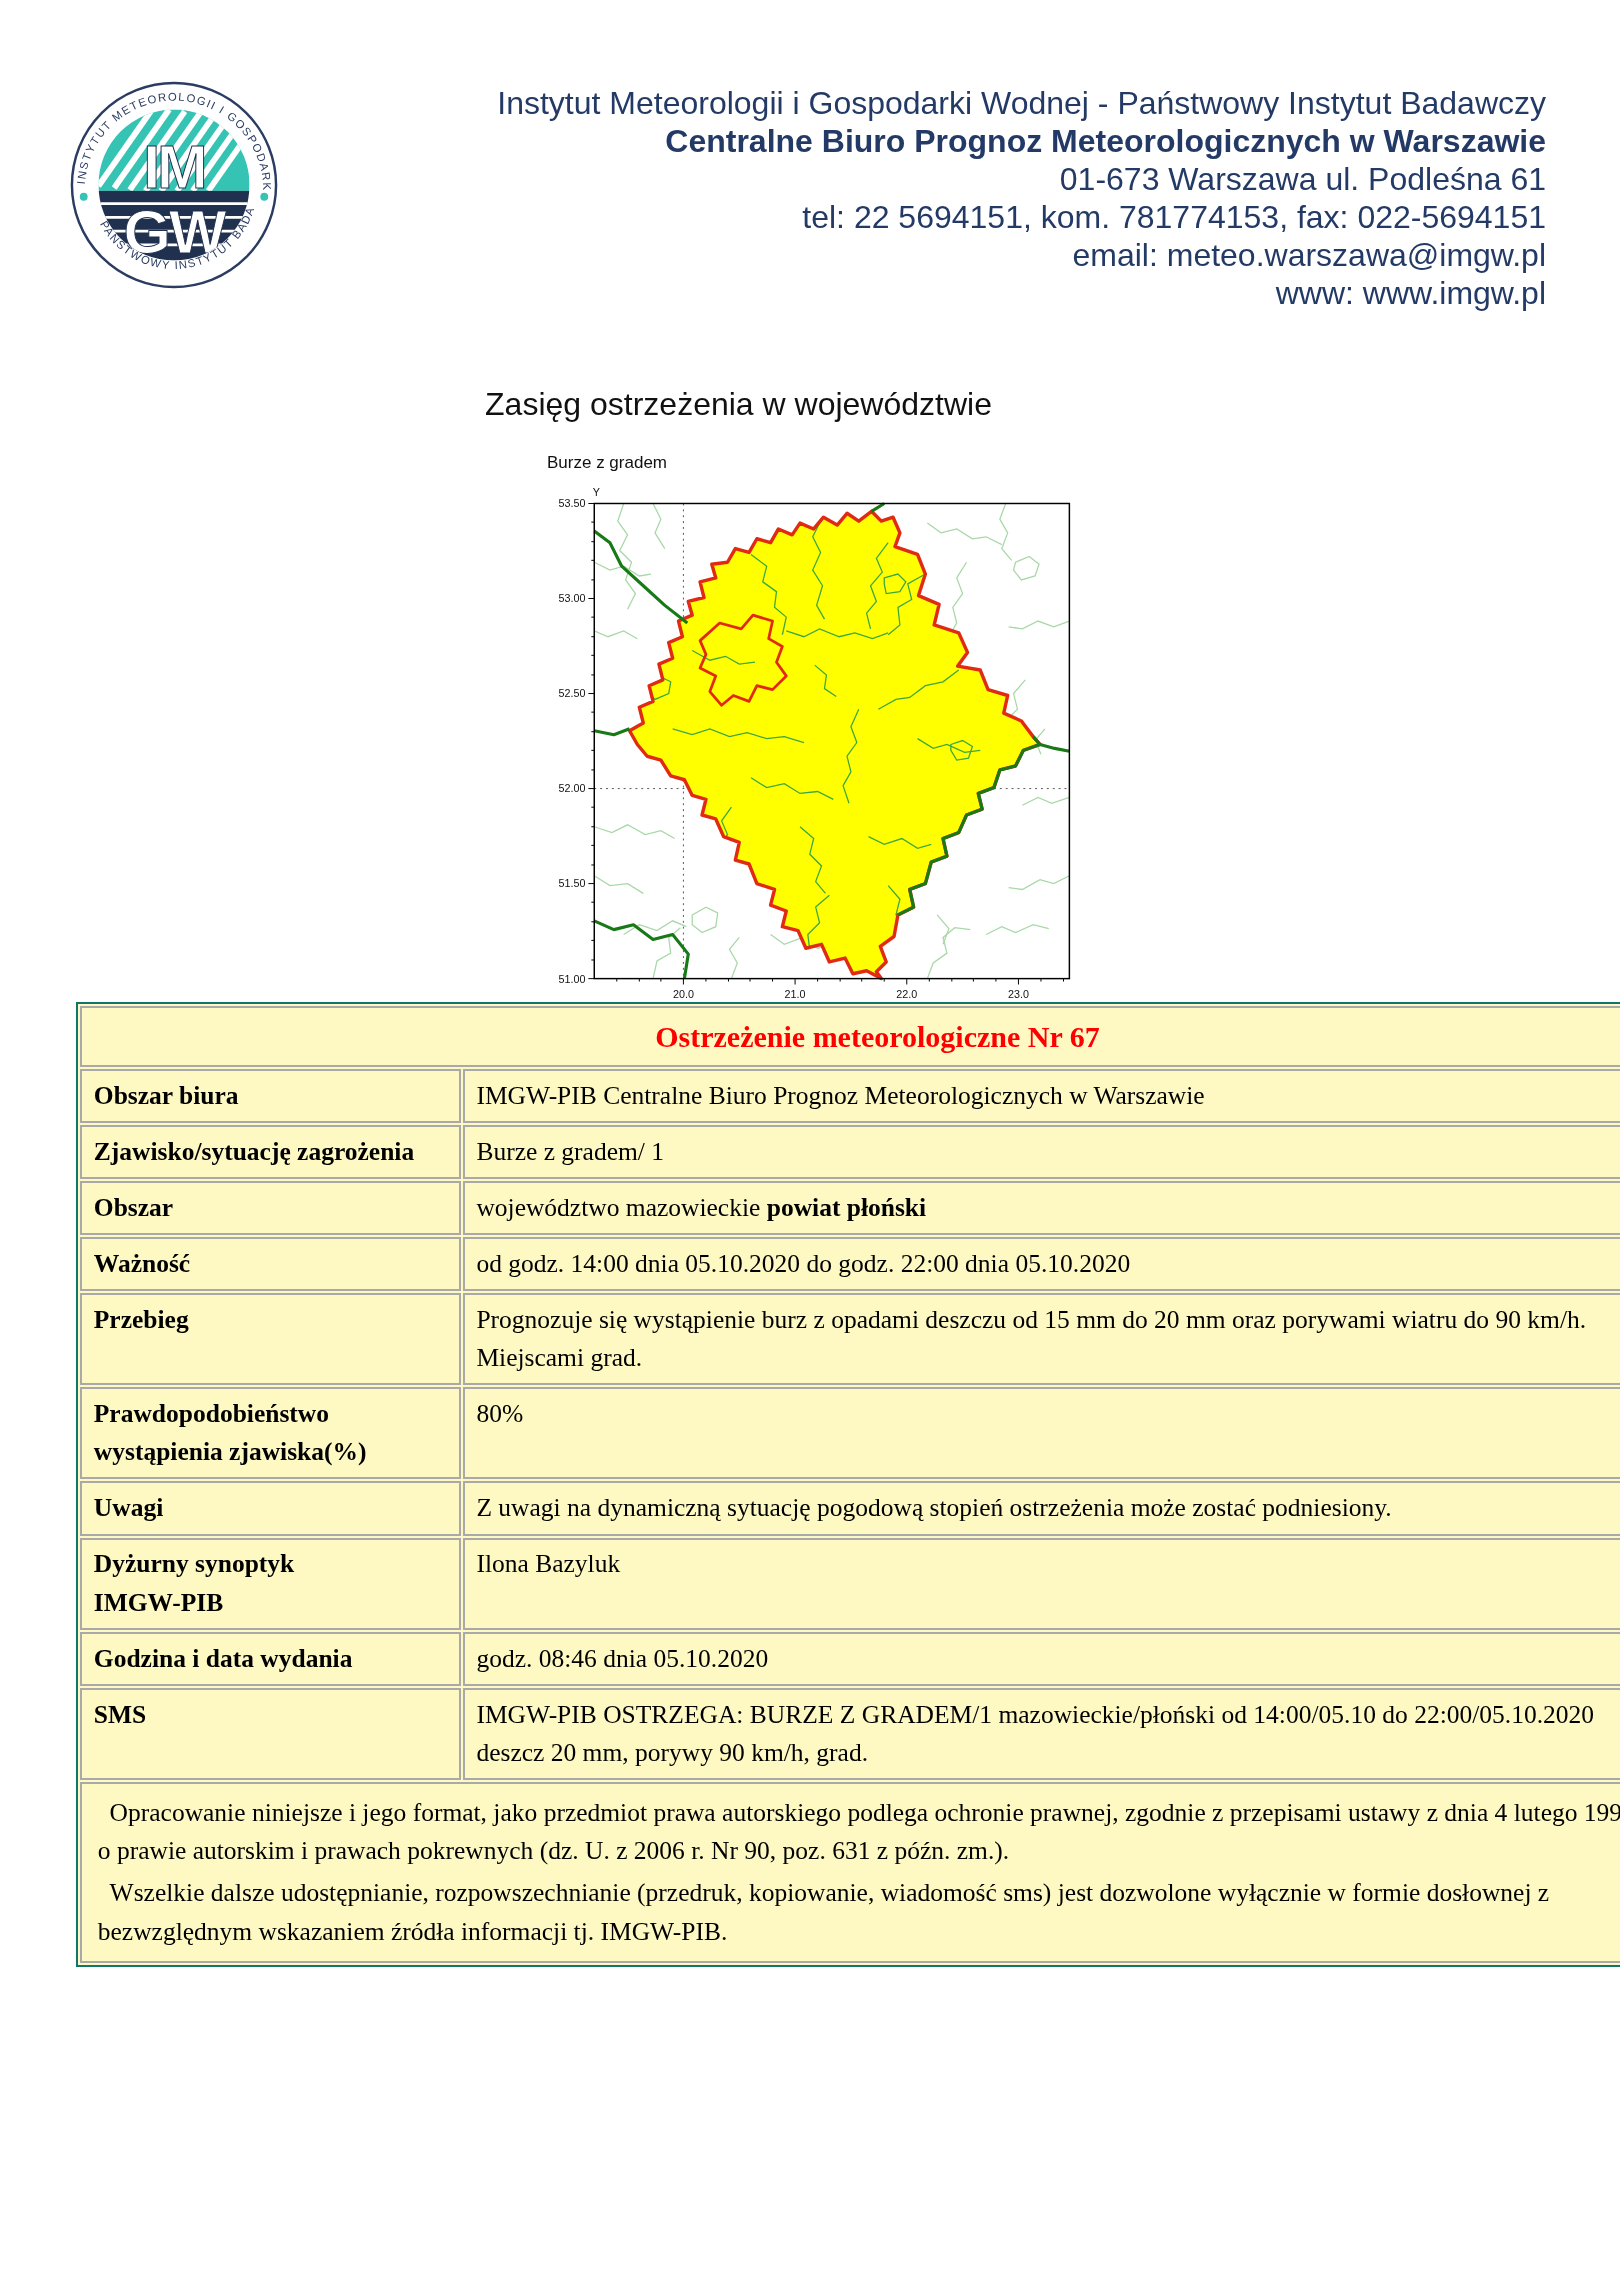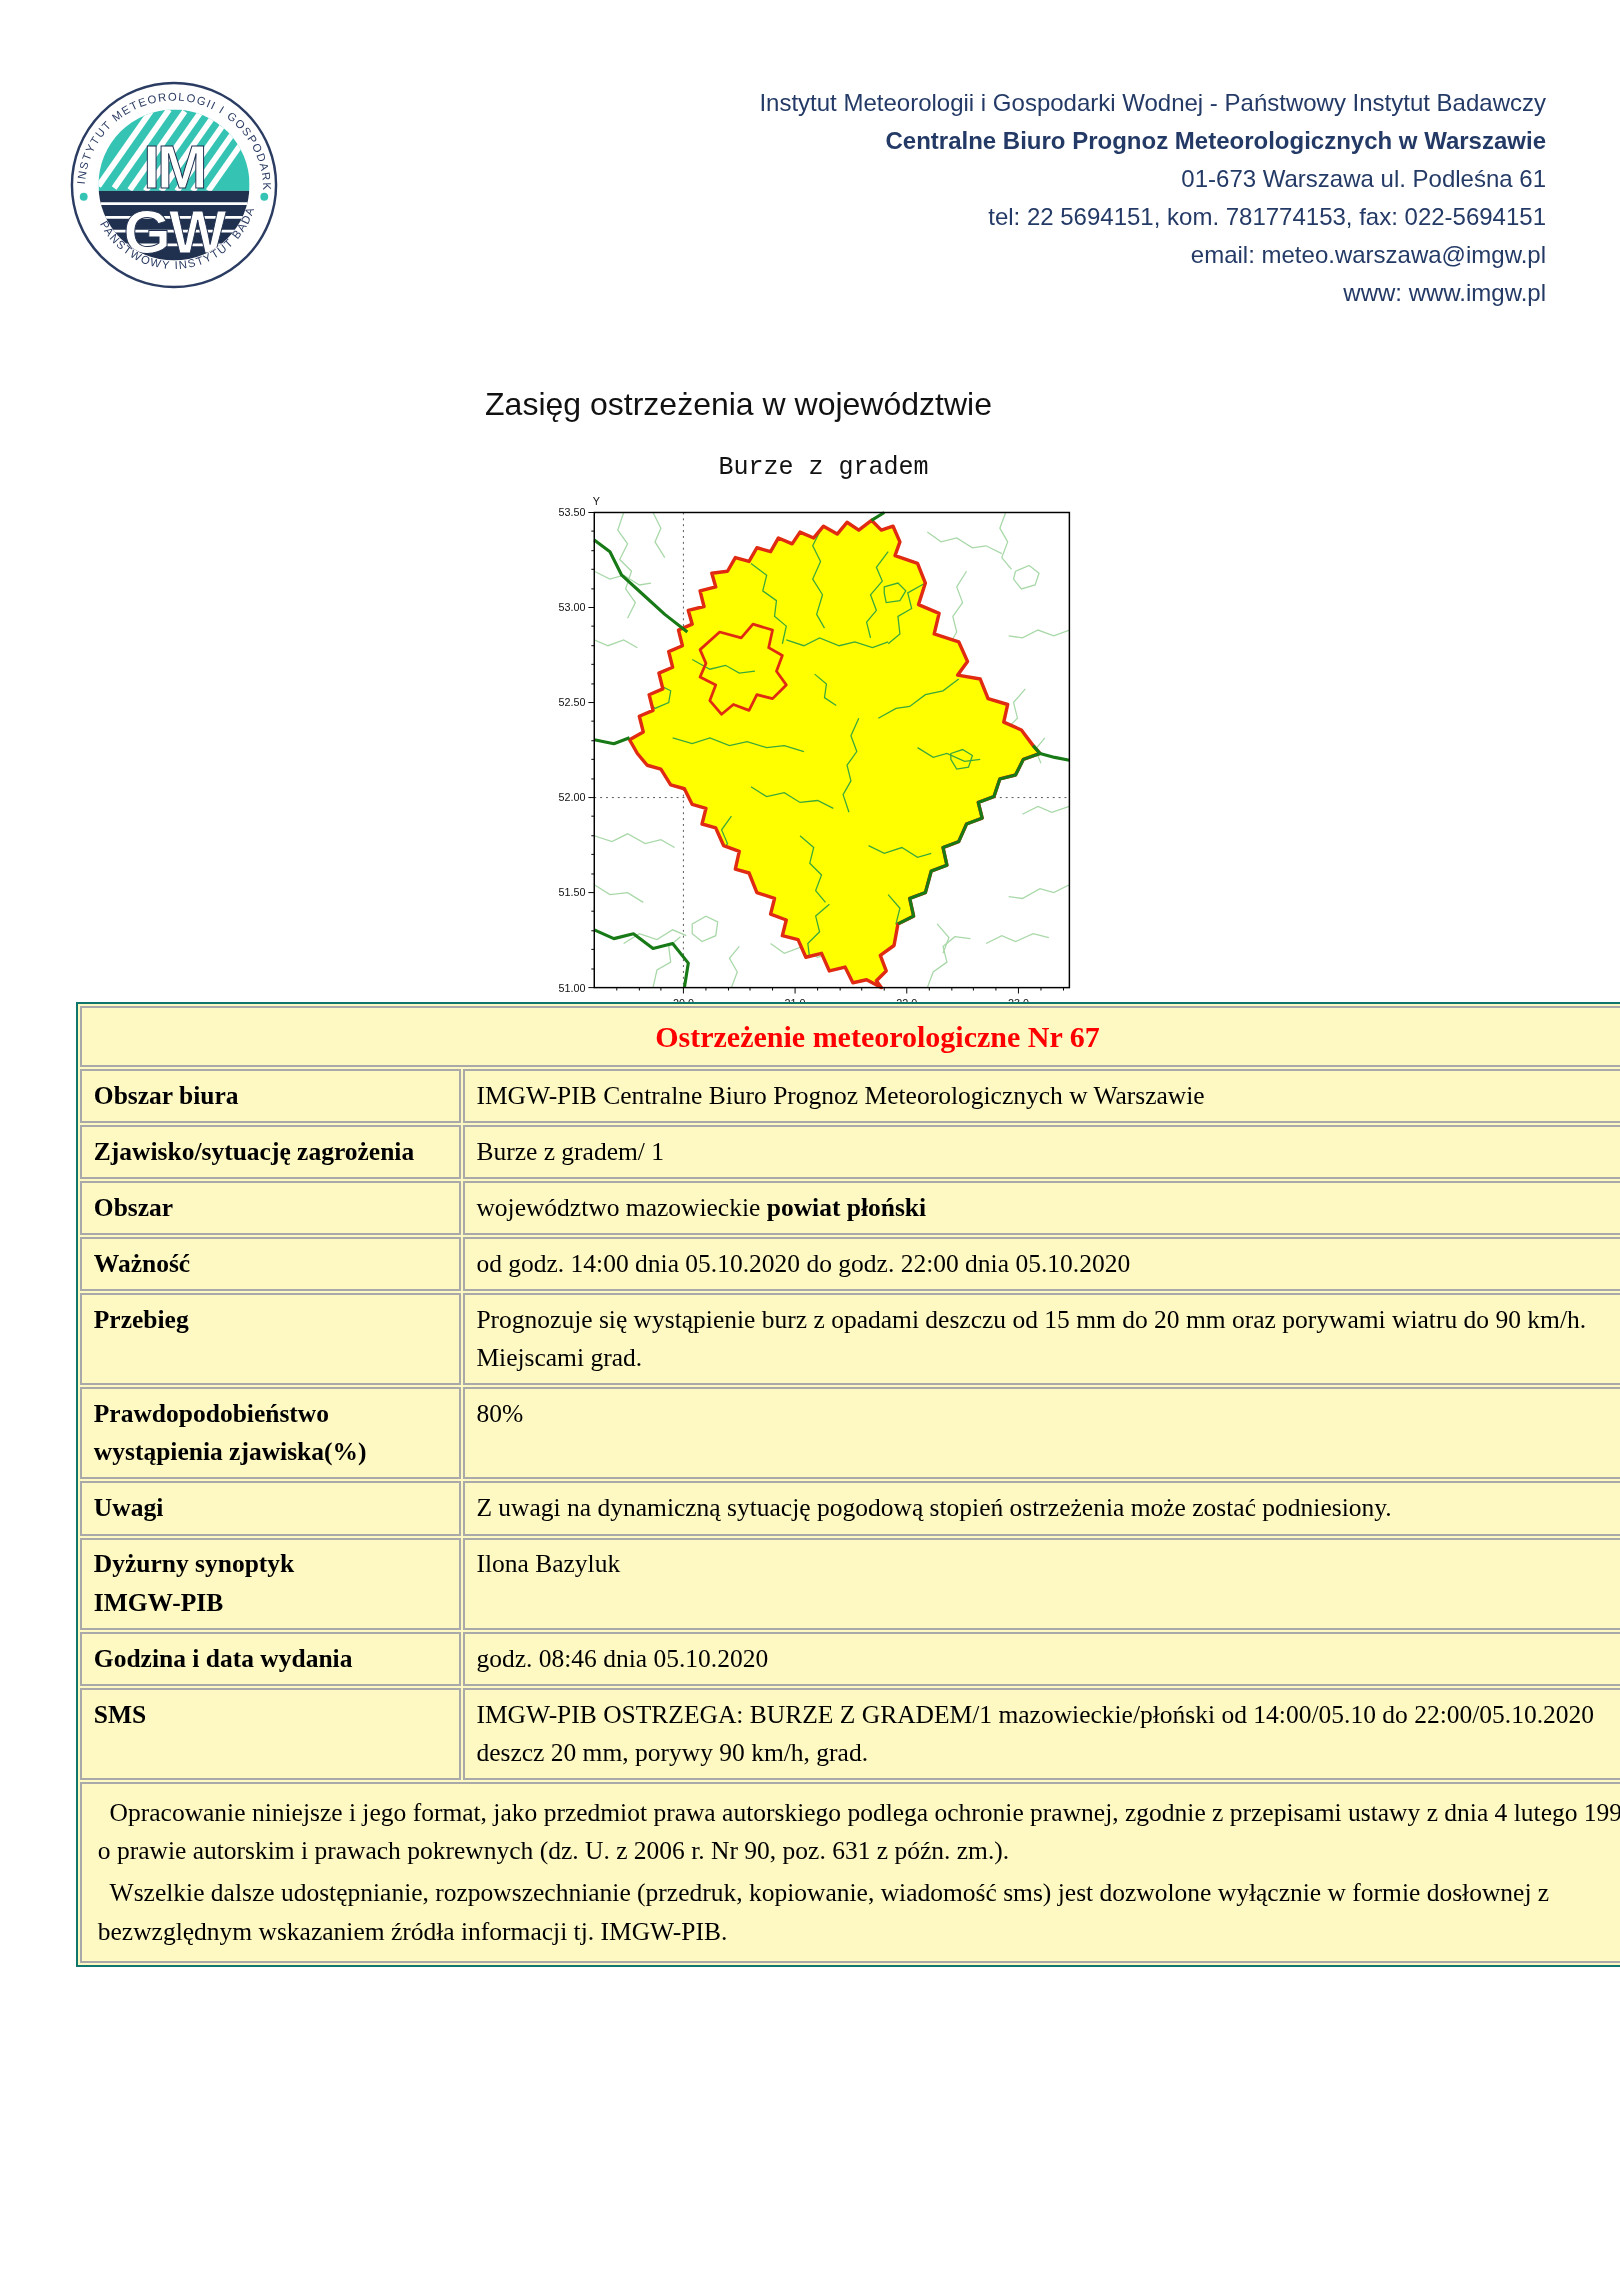--- a/index.html
+++ b/index.html
@@ -6,37 +6,37 @@
   .page {
     position:relative; width:1620px; height:2293px; margin:0 auto;
     background:#ffffff; overflow:hidden;
     font-family:"Liberation Serif", serif; color:#000;
   }
 
   
   .logo-wrap { position:absolute; left:69px; top:80px; width:210px; height:210px; }
   .contact {
     position:absolute; top:84px; right:74px; text-align:right;
-    font-family:"Liberation Sans", sans-serif; font-size:24px; line-height:38px;
+    font-family:"Liberation Sans", sans-serif; font-size:32px; line-height:38px;
     color:#243a66;
   }
   .contact .bold { font-weight:bold; }
 
   
   .section-title {
     position:absolute; top:386px; left:12px; width:100%; box-sizing:border-box;
     padding-right:167px; text-align:center;
     font-family:"Liberation Sans", sans-serif; font-size:32px; color:#111;
   }
 
   
   .map-block { position:absolute; left:547px; top:453px; width:553px; }
   .map-title {
-    text-align:center; font-family:Liberation Mono, monospace;
-    font-size:25px; color:#111; margin:0 0 5.9px 0;
+    text-align:left; font-family:Liberation Sans, sans-serif;
+    font-size:17px; color:#111; margin:0 0 5.9px 0;
   }
   svg.map { display:block; }
   .tick-label { font-family:"Liberation Sans", sans-serif; font-size:11px; fill:#111; }
 
   
   table.warn {
     position:absolute; left:76px; top:1002px; width:1603px;
     border-collapse:separate; border-spacing:2.9px;
     border:2px solid #0f766e; background:#fef9c3;
     font-size:25.5px;

